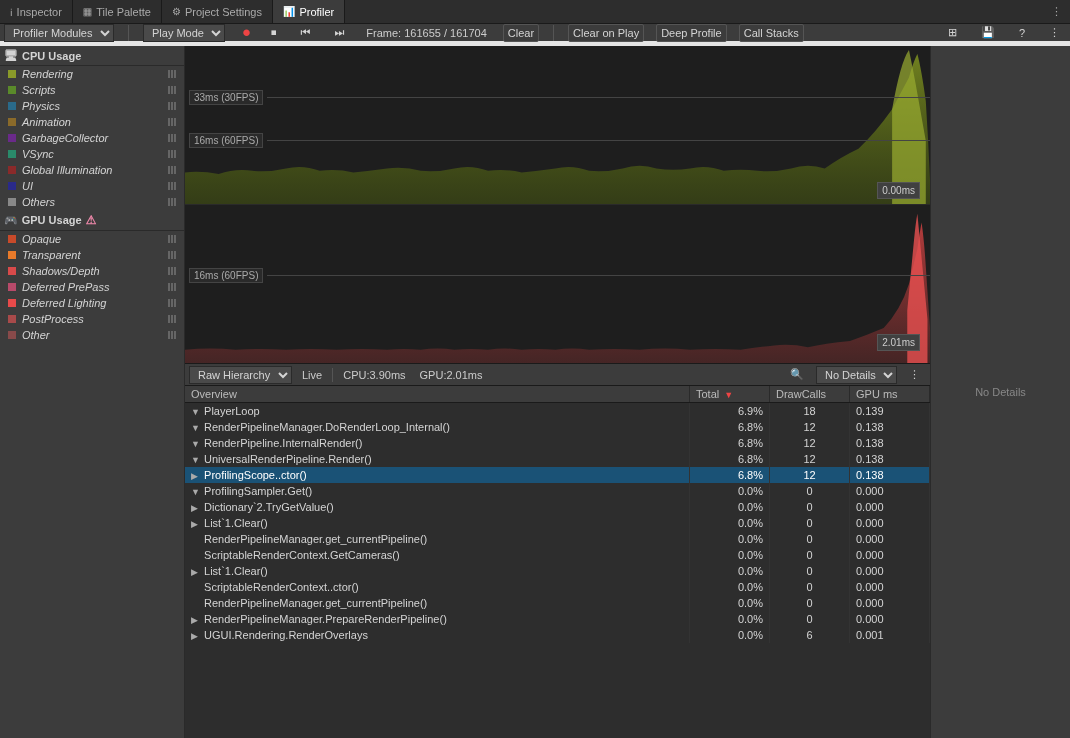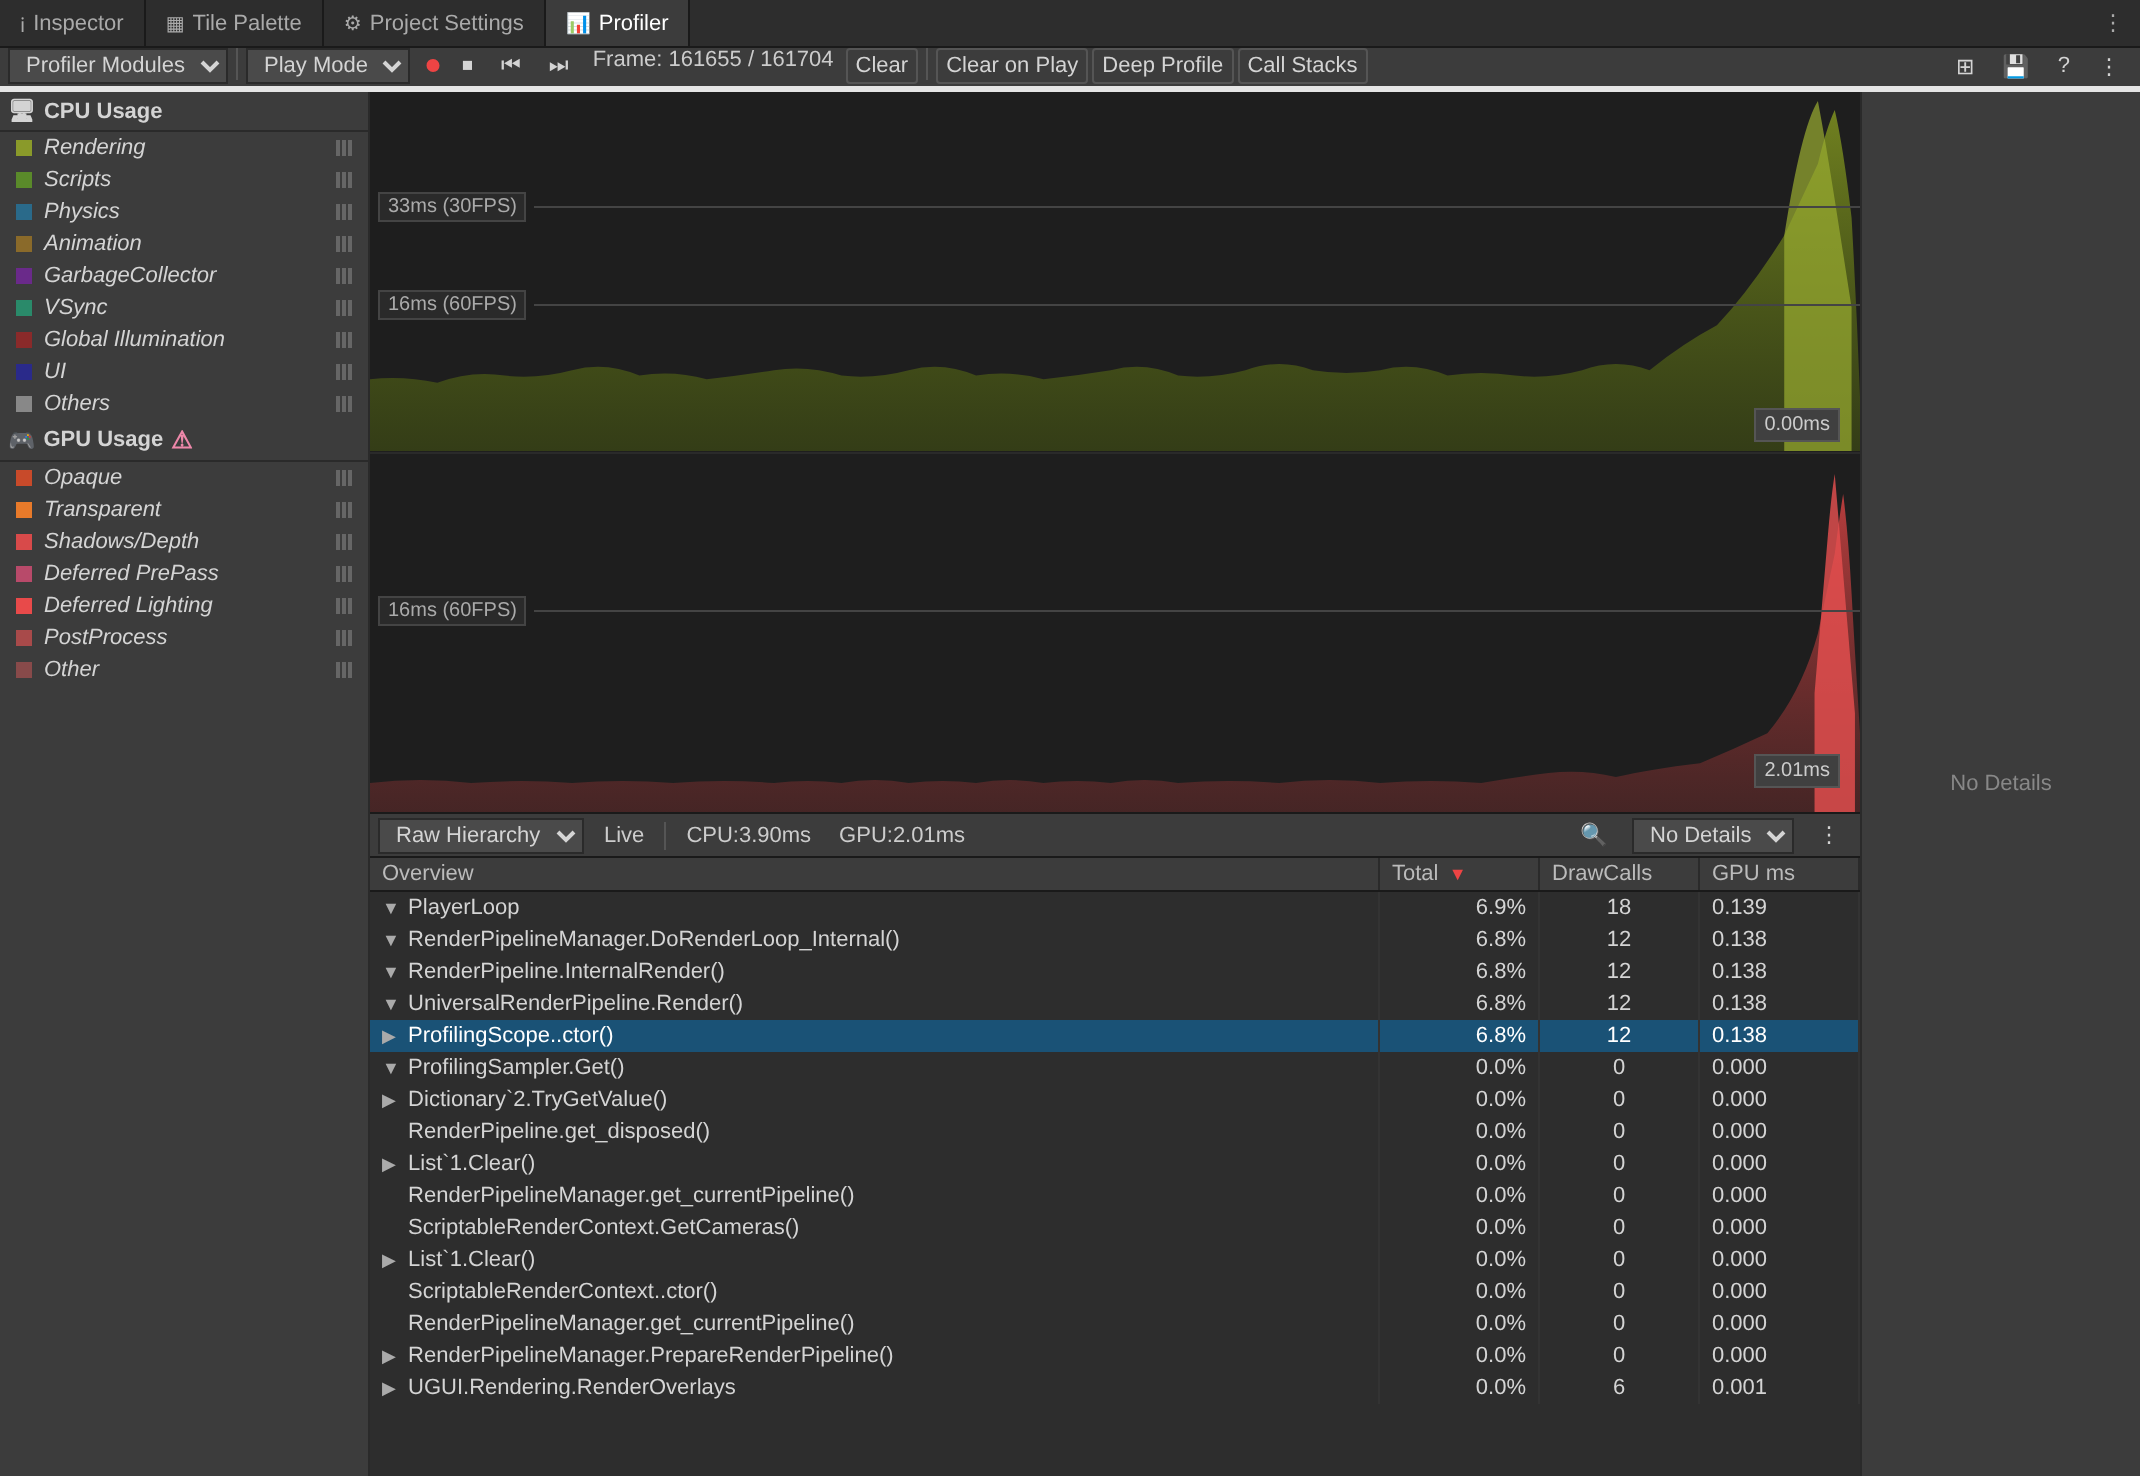--- a/index.html
+++ b/index.html
@@ -13,22 +13,22 @@
     .tab {
       display: flex; align-items: center; height: 100%; padding: 0 10px; font-size: 11px;
       color: #aaa; cursor: pointer; gap: 4px; border-right: 1px solid #1a1a1a;
     }
     .tab.active { background: #3c3c3c; color: #fff; }
     .tab-icon { font-size: 10px; }
     .tab-dots { margin-left: auto; padding: 0 8px; color: #aaa; }
 
     
     .toolbar {
-      display: flex; background: #3c3c3c; height: 22px;
-      border-bottom: 3px solid #e5e5e5; gap: 2px; padding: 0 4px;
+      display: flex; align-items: center; background: #3c3c3c; height: 22px;
+      border-bottom: 5px solid #e5e5e5; gap: 12px; padding: 0 4px;
     }
     .toolbar-select {
       background: #4a4a4a; border: 1px solid #2a2a2a; color: #d4d4d4;
       height: 18px; font-size: 11px; padding: 0 4px;
     }
     .toolbar-btn {
       background: none; border: none; color: #d4d4d4; cursor: pointer;
       padding: 0 6px; height: 18px; font-size: 11px; display: flex; align-items: center;
     }
     .toolbar-sep { width: 1px; height: 16px; background: #555; margin: 0 2px; }
@@ -72,21 +72,21 @@
     }
     .chart-tooltip {
       position: absolute; background: #404040; border: 1px solid #555;
       color: #ccc; font-size: 10px; padding: 2px 4px;
     }
 
     
     .chart-svg { width: 100%; height: 100%; display: block; }
 
     
-    .bottom-panel { height: 332px; display: flex; flex-direction: column; border-top: 1px solid #1a1a1a; }
+    .bottom-panel { height: 375px; display: flex; flex-direction: column; border-top: 1px solid #1a1a1a; }
 
     
     .bottom-toolbar {
       display: flex; align-items: center; background: #3c3c3c; height: 22px;
       border-bottom: 1px solid #1a1a1a; padding: 0 4px; gap: 6px;
     }
     .bt-select { background: #4a4a4a; border: 1px solid #2a2a2a; color: #d4d4d4; height: 18px; font-size: 11px; padding: 0 4px; }
     .bt-label { color: #ccc; font-size: 11px; padding: 0 4px; }
     .bt-separator { flex: 1; }
 
@@ -482,29 +482,20 @@
               <tr>
     <td class="indent-5">
       <span class="tree-toggle">▶</span>
       Dictionary`2.TryGetValue()
     </td>
     <td class="col-total">0.0%</td>
     <td class="col-draw">0</td>
     <td class="col-gpu">0.000</td>
   </tr>
               <tr>
-    <td class="indent-3">
-      <span class="tree-toggle"></span>
-      RenderPipeline.get_disposed()
-    </td>
-    <td class="col-total">0.0%</td>
-    <td class="col-draw">0</td>
-    <td class="col-gpu">0.000</td>
-  </tr>
-              <tr>
     <td class="indent-2">
       <span class="tree-toggle">▶</span>
       List`1.Clear()
     </td>
     <td class="col-total">0.0%</td>
     <td class="col-draw">0</td>
     <td class="col-gpu">0.000</td>
   </tr>
               <tr>
     <td class="indent-2">

